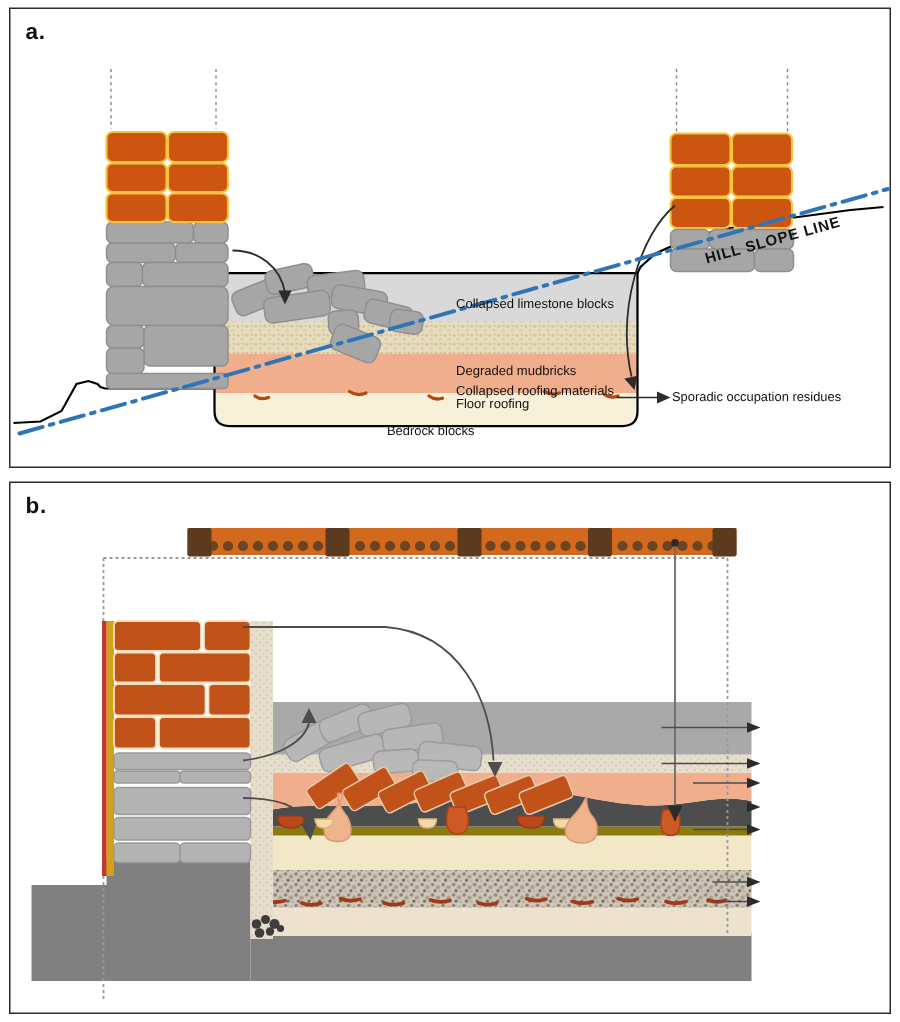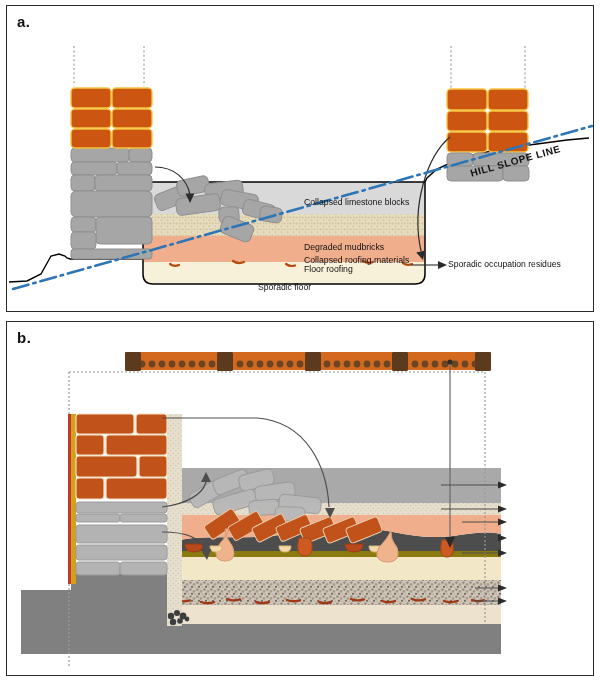--- a/index.html
+++ b/index.html
@@ -144,21 +144,21 @@
 
         <path d="M6,283 L585,120" fill="none" stroke="#2e75b6" stroke-width="2.6" stroke-dasharray="16,5,2.5,5" stroke-linecap="round"></path>
       </svg>
 
       <div class="txt lbl-strat" style="left:297px;top:191px;">Collapsed limestone blocks</div>
       <div class="txt lbl-strat" style="left:297px;top:213px;margin-top:36px;">Collapsed roofing materials</div>
       <div class="txt lbl-strat" style="left:297px;top:236px;">Degraded  mudbricks</div>
       <div class="txt lbl-strat" style="left:297px;top:258px;">Floor roofing</div>
 
       <div class="txt" style="left:441px;top:254px;text-align:center;">Sporadic occupation residues</div>
-      <div class="txt" style="left:251px;top:277px;">Sporadic floor</div>
+      <div class="txt" style="left:251px;top:277px;">Bedrock blocks</div>
 
       <div class="hill-txt" style="left:462px;top:162px;transform:rotate(-15.5deg);">HILL SLOPE LINE</div>
     </div>
   </div>
 
   <div class="panel" id="panel-b">
     <div class="panel-label" style="left:10px;top:7px;">b.</div>
 
     <div class="stage">
       <svg class="layer" width="585" height="352" viewBox="0 0 585 352">

